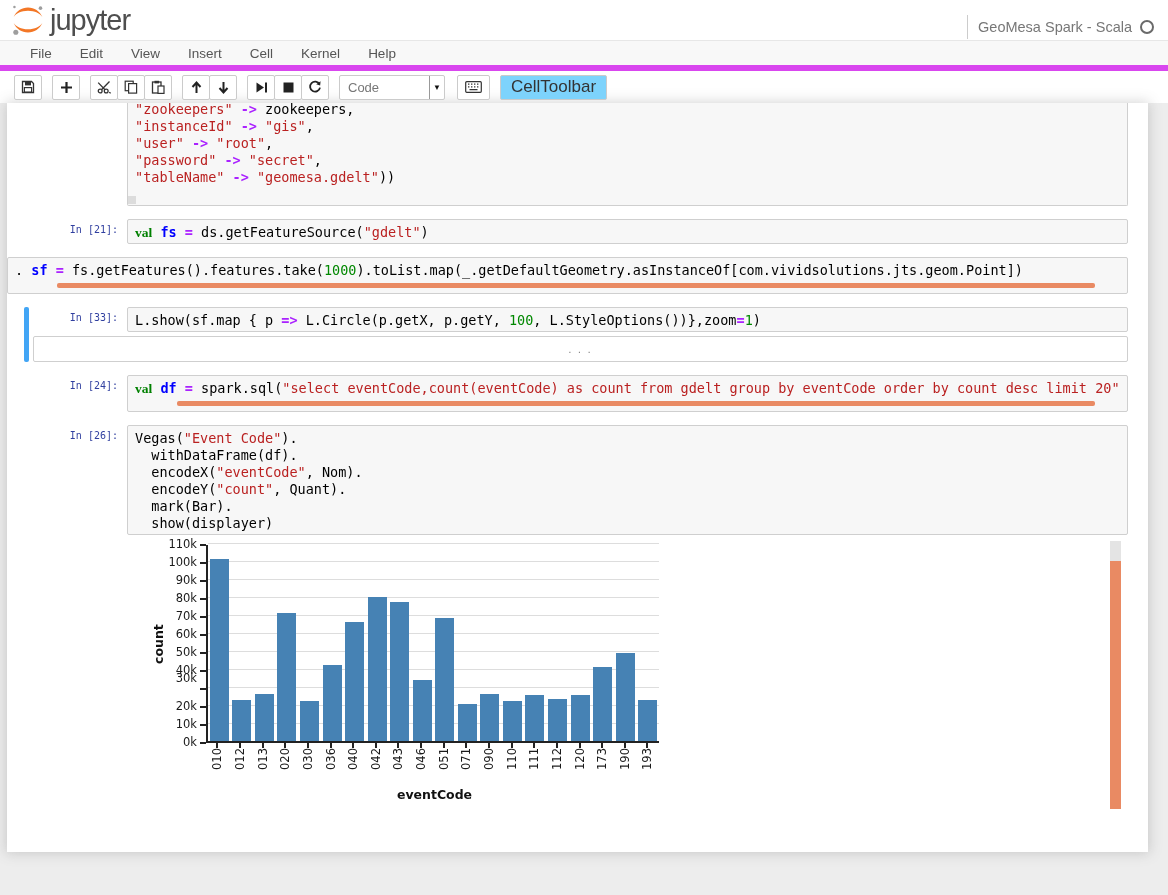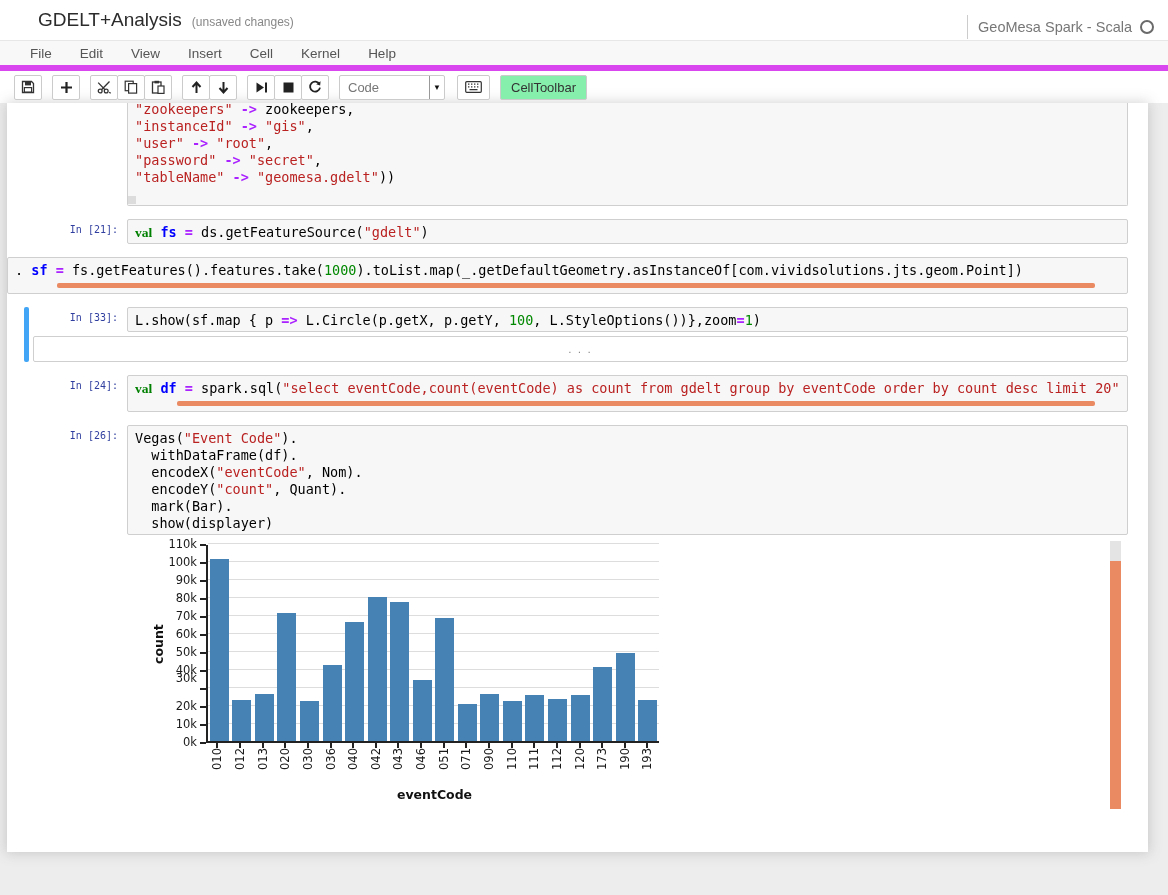--- a/index.html
+++ b/index.html
@@ -29,21 +29,21 @@
   .tb-btn { width:28px; height:25px; background:#fff; border:1px solid #cbcbcb; border-radius:2px;
     display:flex; align-items:center; justify-content:center; cursor:pointer; color:#333; }
   .btn-group .tb-btn + .tb-btn { margin-left:-1px; }
   .tb-btn svg { display:block; }
   #cell-type-select { width:106px; height:25px; border:1px solid #cbcbcb; border-radius:2px; background:#fff;
     display:flex; align-items:center; margin-right:12px; cursor:pointer; position:relative; }
   #cell-type-value { font-size:13px; color:#777; padding-left:8px; flex:1; }
   #cell-type-arrow { width:15px; height:100%; border-left:1px solid #999; display:flex; align-items:center; justify-content:center;
     font-size:8px; color:#111; }
   #btn-keyboard { width:33px; }
-  #btn-celltoolbar { width:auto; padding:0 10px; font-size:13px; color:#333; height:25px; background:#86efac;
+  #btn-celltoolbar { width:auto; padding:0 10px; font-size:17px; color:#333; height:25px; background:#7dd3fc;
     border:1px solid #cbcbcb; border-radius:2px; display:flex; align-items:center; cursor:pointer; }
 
   
   #site { height:792px; background:#ededed; }
   #notebook-container { background:#fff; margin-left:7px; margin-right:20px; height:749px;
     box-shadow:0 0 12px 1px rgba(87,87,87,.25); padding-top:0; overflow:hidden; }
 
   .cell { position:relative; margin-bottom:13px; }
   .cell-row { display:flex; padding-right:20px; }
   .prompt { width:120px; flex:none; text-align:right; padding-right:9px; padding-top:5px;
@@ -97,23 +97,29 @@
   .xaxis-title { margin-left:58px; width:453px; text-align:center; font-size:12.5px; font-weight:bold; color:#111; margin-top:2px; }
 
   .vscroll { position:absolute; right:27px; top:2px; width:11px; }
   .vs-top { height:20px; background:#e4e4e4; }
   .vs-thumb { height:248px; background:var(--c-scroll,#e98a63); }
 </style>
 </head>
 <body>
 
 <div id="header-bar">
-  <div id="title-wrap">
-    <span id="nb-title">GDELT+Analysis</span>
-    <span id="nb-status">(unsaved changes)</span>
+  <div id="logo">
+    <svg width="36" height="36" viewBox="0 0 34 34">
+      <path d="M17 8.2 C 10.5 8.2 5.6 10.8 3.4 14.2 C 5.9 8.7 11 5.2 17 5.2 C 23 5.2 28.1 8.7 30.6 14.2 C 28.4 10.8 23.5 8.2 17 8.2 Z" fill="#f37726"></path>
+      <path d="M17 25.8 C 10.5 25.8 5.6 23.2 3.4 19.8 C 5.9 25.3 11 28.8 17 28.8 C 23 28.8 28.1 25.3 30.6 19.8 C 28.4 23.2 23.5 25.8 17 25.8 Z" fill="#f37726"></path>
+      <circle cx="5.5" cy="28.5" r="2.4" fill="#9e9e9e"></circle>
+      <circle cx="28.8" cy="5.8" r="1.7" fill="#9e9e9e"></circle>
+      <circle cx="4.2" cy="4.8" r="1.2" fill="#9e9e9e"></circle>
+    </svg>
+    <span id="logo-text">jupyter</span>
   </div>
   <div id="kernel-area">
     <div id="kernel-divider"></div>
     <span id="kernel-name">GeoMesa Spark - Scala</span>
     <span id="kernel-ind"></span>
   </div>
 </div>
 
 <nav id="menubar">
     <div class="menu-item">File</div>

